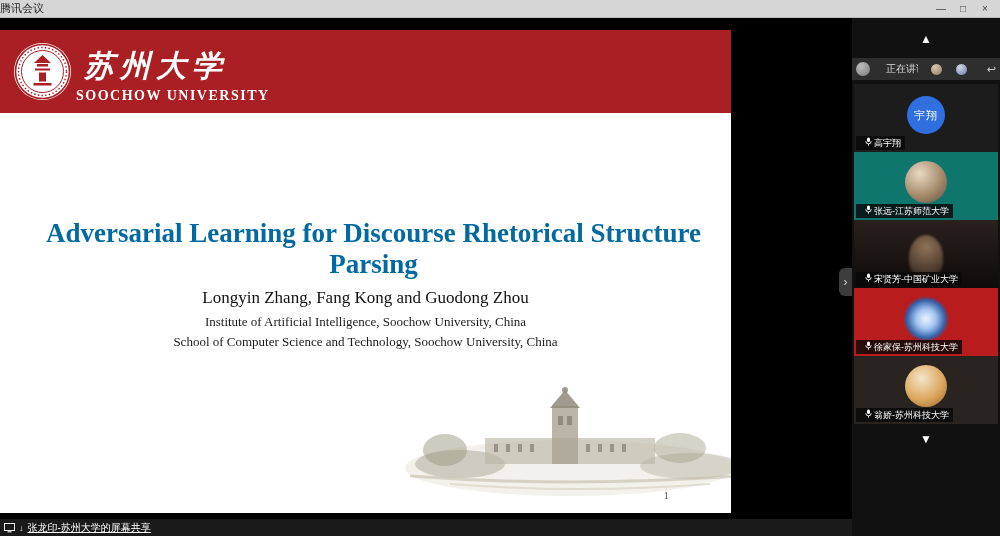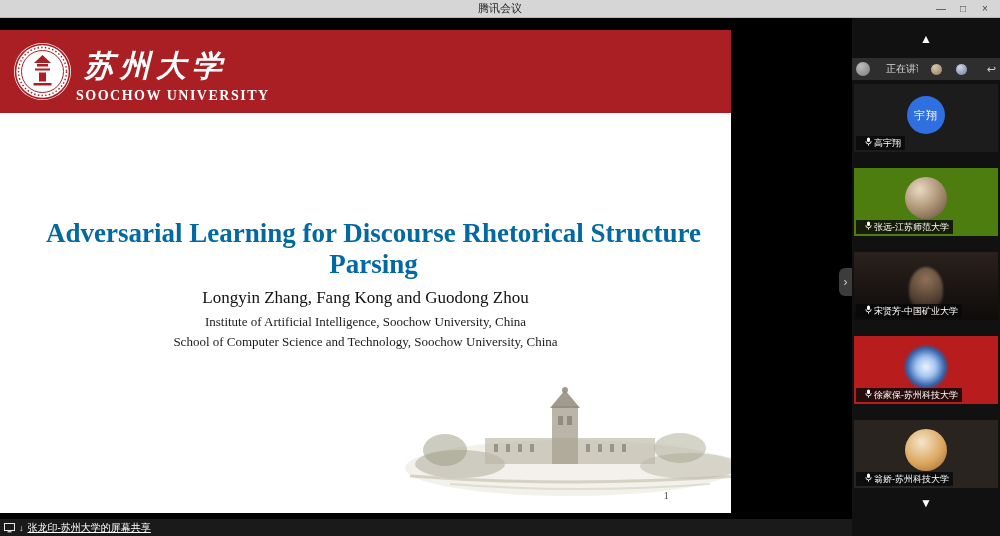--- a/index.html
+++ b/index.html
@@ -1,21 +1,21 @@
 <!DOCTYPE html>
 <html><head>
 <meta charset="utf-8">
 <style>
   * { margin:0; padding:0; box-sizing:border-box; }
   html,body { width:1000px; height:536px; font-family:"Liberation Sans","DejaVu Sans",sans-serif; }
   .app { position:relative; width:1000px; height:536px; background:#000; overflow:hidden; }
 
   
   .titlebar { position:absolute; top:0; left:0; right:0; height:18px; background:#d6d6d6;
-              border-bottom:1px solid #b9b9b9; display:flex; align-items:center; justify-content:center; }
+              border-bottom:1px solid #b9b9b9; display:flex; align-items:center; justify-content:flex-start; }
   .titlebar-title { font-size:11px; color:#222; }
   .win-controls { position:absolute; right:4px; top:0; height:18px; display:flex; align-items:center; }
   .win-btn { width:22px; text-align:center; font-size:10px; color:#444; cursor:default; line-height:18px; }
 
   
   .share-col { position:absolute; top:18px; left:0; width:852px; bottom:0; background:#000; }
 
   .slide { position:absolute; top:12px; left:0; width:731px; height:483px; background:#ffffff; overflow:hidden; }
 
   .banner { position:absolute; top:0; left:0; right:0; height:83px; background:#a91f24; }
@@ -60,32 +60,32 @@
                   padding:0 4px; gap:16px; cursor:pointer; }
   .sb-avatar { width:14px; height:14px; border-radius:50%; flex:0 0 auto;
                background:radial-gradient(circle at 35% 30%, #bdbdbd, #7a7a7a); }
   .sb-label { font-size:10px; color:#dddddd; flex:1 1 auto; white-space:nowrap; overflow:hidden; }
   .sb-mini { width:13px; height:13px; border-radius:50%; flex:0 0 auto; margin-left:-4px;
              border:1px solid #2e2e2e; }
   .sb-mini.m1 { background:radial-gradient(circle at 35% 30%, #d8c7ae, #8d7a60); }
   .sb-mini.m2 { background:radial-gradient(circle at 35% 30%, #cfd6e6, #6f7da0); }
   .sb-arrow { color:#cccccc; font-size:11px; margin-left:3px; flex:0 0 auto; }
 
-  .tiles { margin-top:4px; padding:0 2px; display:flex; flex-direction:column; gap:16px; }
+  .tiles { margin-top:4px; padding:0 2px; display:flex; flex-direction:column; }
   .tile { position:relative; height:68px; background:#1f1f1f; overflow:hidden; cursor:pointer; }
   .tile-label { position:absolute; left:2px; bottom:2px; background:rgba(8,8,8,.82); color:#fff; font-size:9px;
                 line-height:12px; padding:1px 4px 1px 9px; display:flex; align-items:center; gap:2px;
                 max-width:140px; white-space:nowrap; overflow:hidden; }
   .mic { flex:0 0 auto; }
 
   .v1 { background:#1c1c1c; }
   .big-avatar { position:absolute; left:50%; top:46%; transform:translate(-50%,-50%); width:38px; height:38px;
                 border-radius:50%; background:#2f6fe0; color:#fff; font-size:11px; display:flex;
                 align-items:center; justify-content:center; letter-spacing:1px; }
-  .v2 { background:#4d7c0f; }
+  .v2 { background:#0f766e; }
   .v2::before { content:""; position:absolute; left:50%; top:44%; transform:translate(-50%,-50%);
                 width:42px; height:42px; border-radius:50%;
                 background:radial-gradient(circle at 35% 30%, #e9d9c2 0%, #a68c6d 55%, #6b5a48 90%); }
   .v3 { background:linear-gradient(180deg,#2a211d 0%, #0e0b0a 100%); }
   .v3::before { content:""; position:absolute; left:50%; top:55%; transform:translate(-50%,-50%);
                 width:34px; height:44px; border-radius:50% 50% 42% 42%;
                 background:radial-gradient(circle at 50% 28%, #8f7258 0%, #4d3b2d 65%, rgba(20,14,10,0) 100%);
                 filter:blur(1px); }
   .v4 { background:#b91c1c; }
   .v4::before { content:""; position:absolute; left:50%; top:46%; transform:translate(-50%,-50%);

